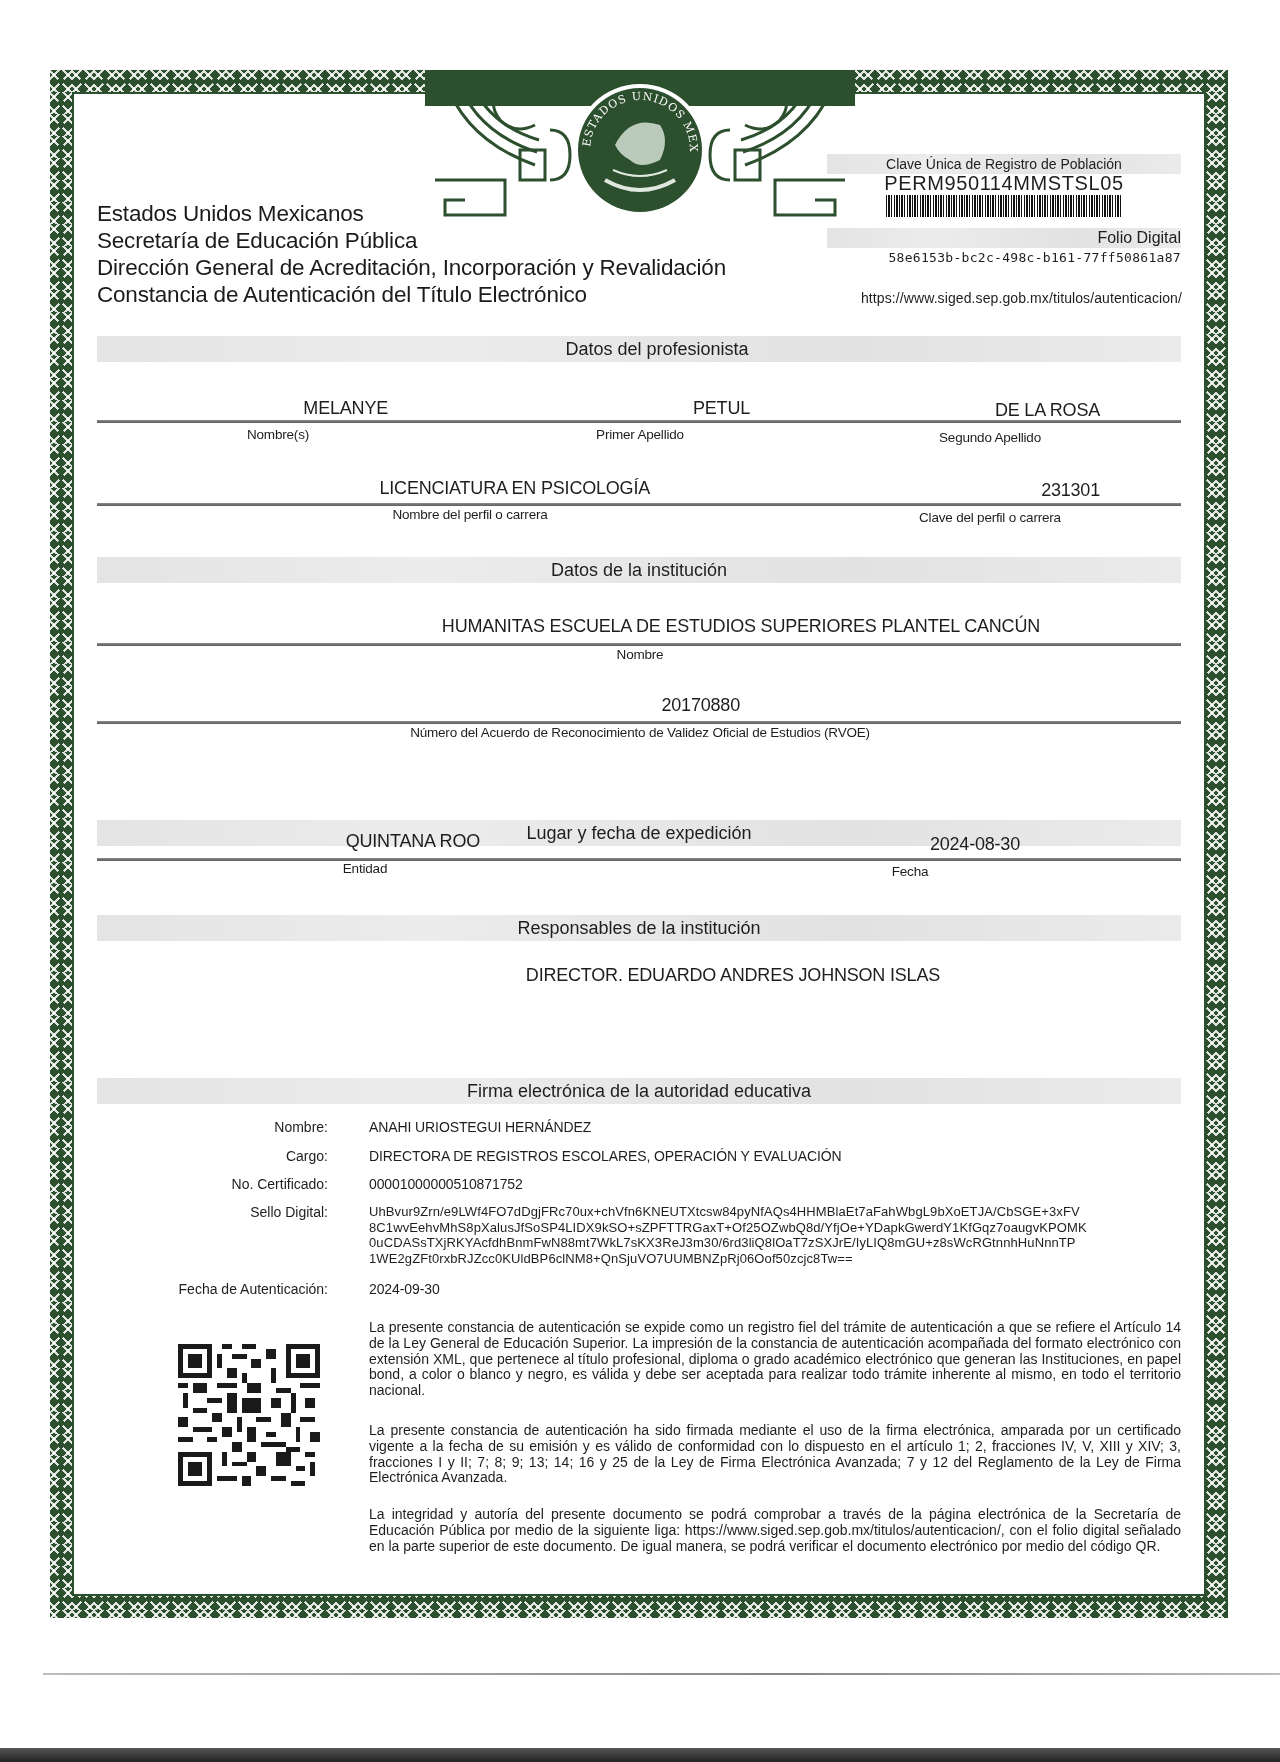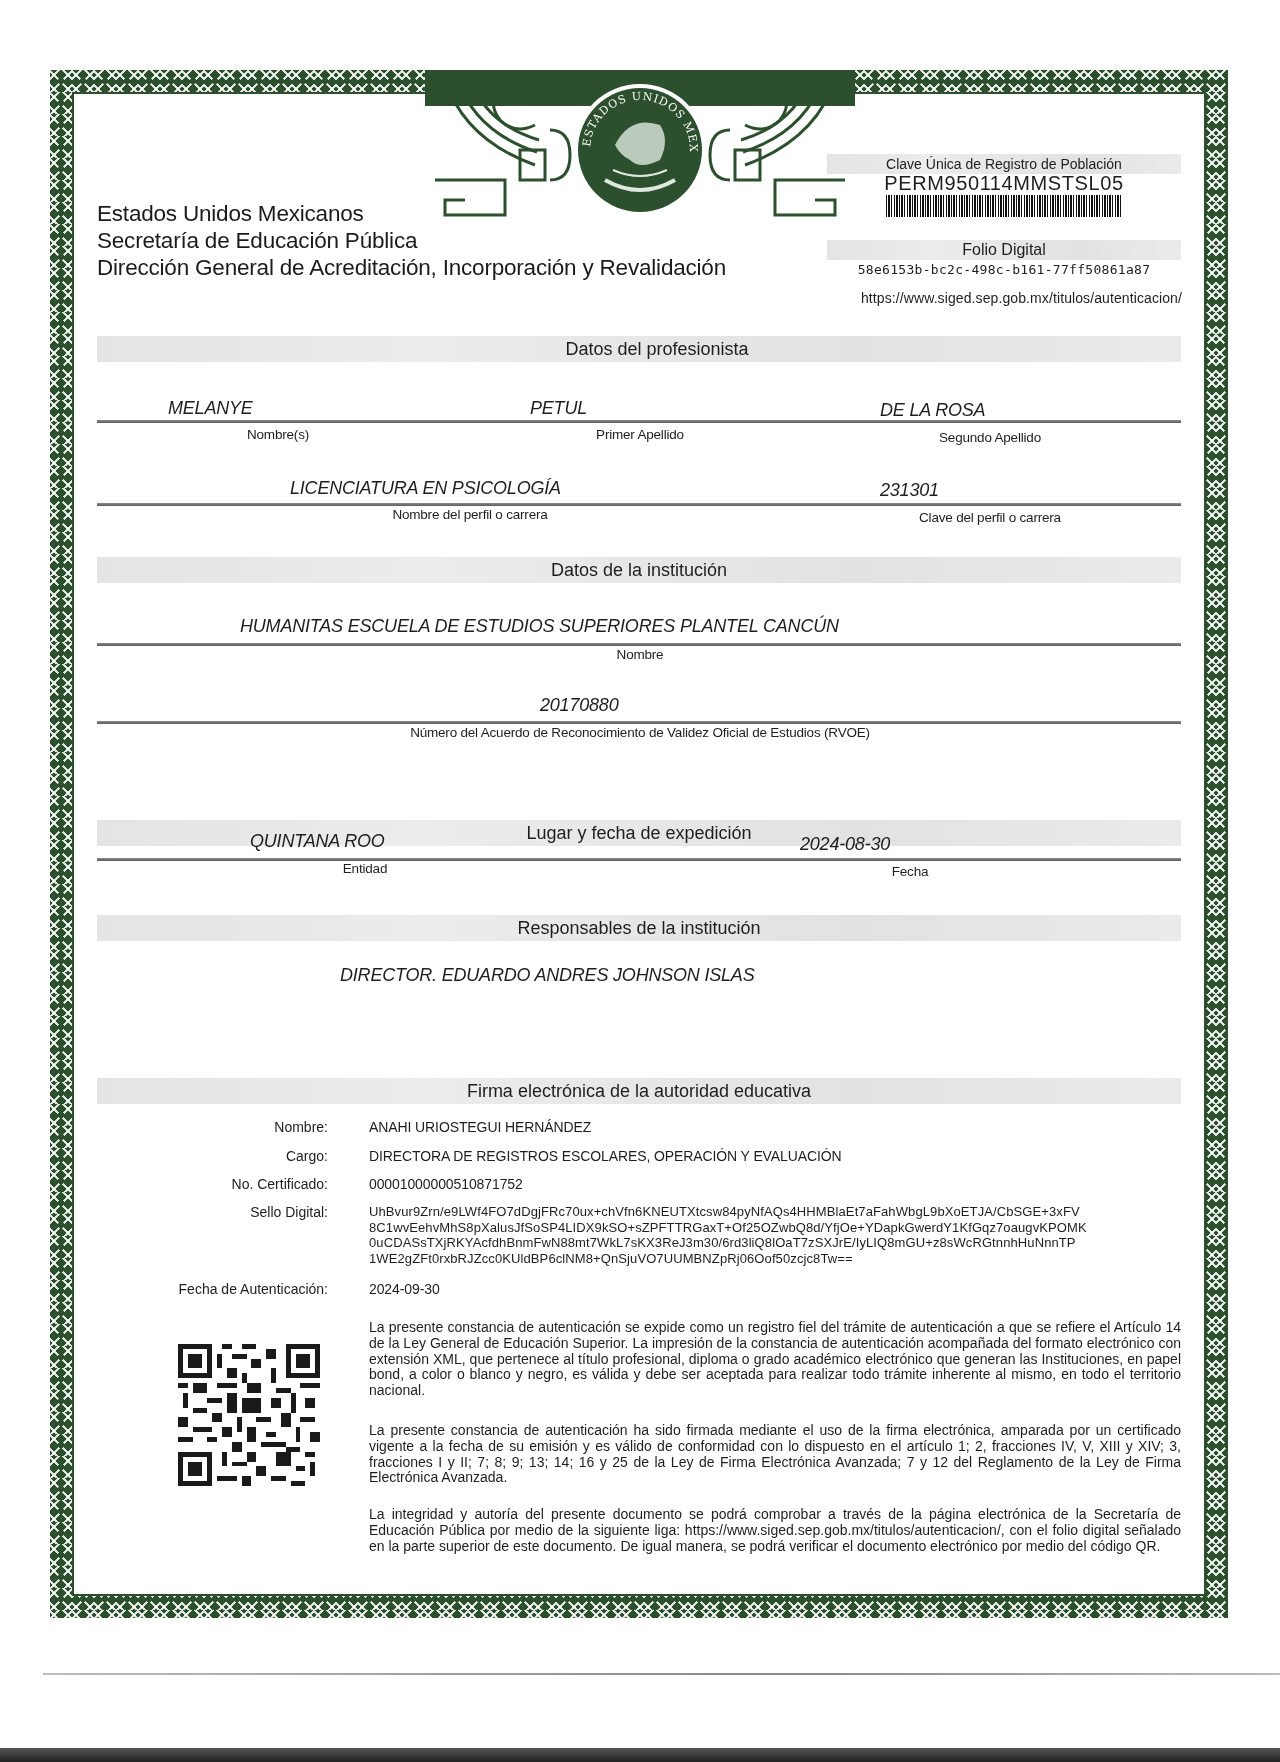--- a/index.html
+++ b/index.html
@@ -28,29 +28,29 @@
   .header-titles div { font-size: 22.5px; line-height: 27px; color: #1b1b1b; letter-spacing: -0.2px; }
 
   .gray-bar { background: linear-gradient(90deg,#e4e4e4,#ececec 30%,#e2e2e2 70%,#ebebeb); }
 
   .curp-block { position: absolute; left: 827px; top: 154px; width: 354px; text-align: center; }
   .curp-label { font-size: 14px; line-height: 20px; height: 20px; }
   .curp-value { font-size: 20px; line-height: 19px; letter-spacing: 0.6px; }
   .barcode { margin: 2px auto 0; width: 236px; height: 22px;
     background: repeating-linear-gradient(90deg,#111 0 1px,#fff 1px 2px,#111 2px 4px,#fff 4px 5px,#111 5px 6px,#fff 6px 8px,#111 8px 9px,#fff 9px 10px,#111 10px 12px,#fff 12px 13px); }
 
-  .folio-block { position: absolute; left: 827px; top: 240px; width: 354px; text-align: center; }
+  .folio-block { position: absolute; left: 827px; top: 228px; width: 354px; text-align: right; }
   .folio-label { font-size: 16px; line-height: 20px; height: 20px; }
   .folio-value { font-family: "DejaVu Sans Mono", "Liberation Mono", monospace; font-size: 13px; line-height: 20px; letter-spacing: 0.3px; }
   .url-line { position: absolute; left: 820px; top: 290px; width: 362px; text-align: right; font-size: 14px; letter-spacing: 0.1px; }
 
   
   .section-bar { position: absolute; left: 97px; width: 1084px; height: 26px; text-align: center; font-size: 18px; line-height: 26px; color: #1e1e1e; }
   .rule { position: absolute; left: 97px; width: 1084px; height: 3px; background: linear-gradient(#8a8a8a,#5c5c5c); }
-  .val { position: absolute; font-size: 18px; line-height: 22px; text-align: left; letter-spacing: -0.2px; font-style: italic; }
+  .val { position: absolute; font-size: 18px; line-height: 22px; text-align: right; letter-spacing: -0.2px; }
   .cap { position: absolute; font-size: 13.5px; line-height: 16px; text-align: center; letter-spacing: -0.2px; }
 
   
   .kv-label { position: absolute; width: 200px; right: 16px; text-align: right; font-size: 14px; line-height: 18px; }
   .kv { position: absolute; left: 140px; width: 204px; }
   .kv-text { position: absolute; left: 369px; font-size: 14px; line-height: 18px; letter-spacing: -0.1px; }
   .sello { position: absolute; left: 369px; top: 1204px; width: 812px; font-size: 13px; line-height: 15.5px; word-break: break-all; letter-spacing: 0.1px; }
 
   .para { position: absolute; left: 369px; width: 812px; font-size: 14px; line-height: 15.8px; text-align: justify; }
 
@@ -102,20 +102,21 @@
     <path d="M190 75 q15 -30 45 -20 q10 15 0 35 q-20 10 -30 0 q-10 -5 -15 -15z" fill="#dfe8df" opacity="0.8"></path>
     <path d="M180 110 q35 20 70 0" fill="none" stroke="#dfe8df" stroke-width="4"></path>
     <path d="M188 100 q27 12 54 0" fill="none" stroke="#dfe8df" stroke-width="2"></path>
   </svg>
 </div>
 
 <div class="header-titles">
   <div>Estados Unidos Mexicanos</div>
   <div>Secretaría de Educación Pública</div>
   <div>Dirección General de Acreditación, Incorporación y Revalidación</div>
+  <div>Constancia de Autenticación del Título Electrónico</div>
 </div>
 
 <div class="curp-block">
   <div class="curp-label gray-bar">Clave Única de Registro de Población</div>
   <div class="curp-value">PERM950114MMSTSL05</div>
   <div class="barcode"></div>
 </div>
 
 <div class="folio-block">
   <div class="folio-label gray-bar">Folio Digital</div>

